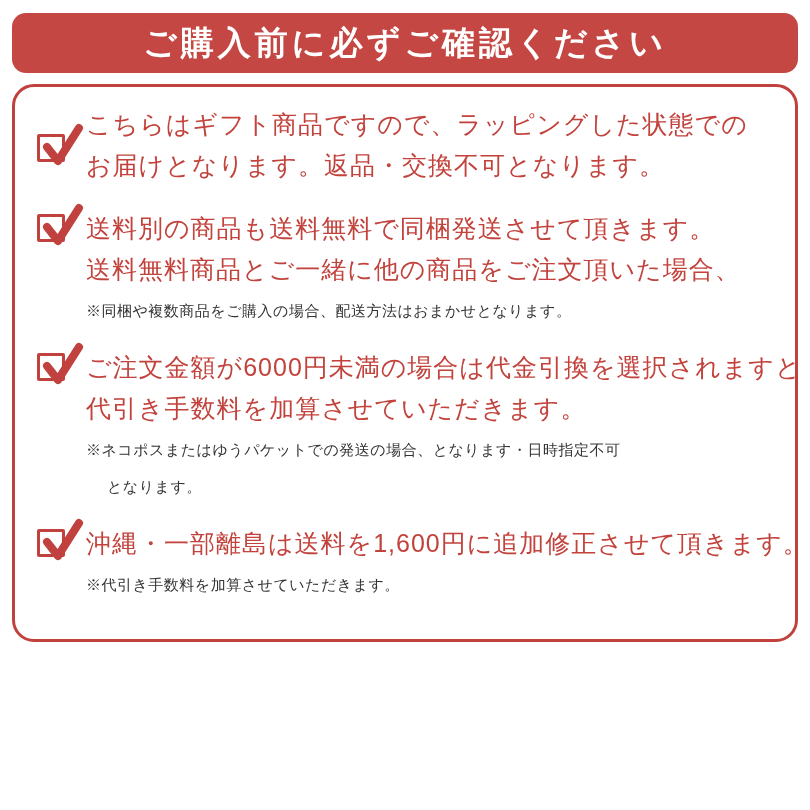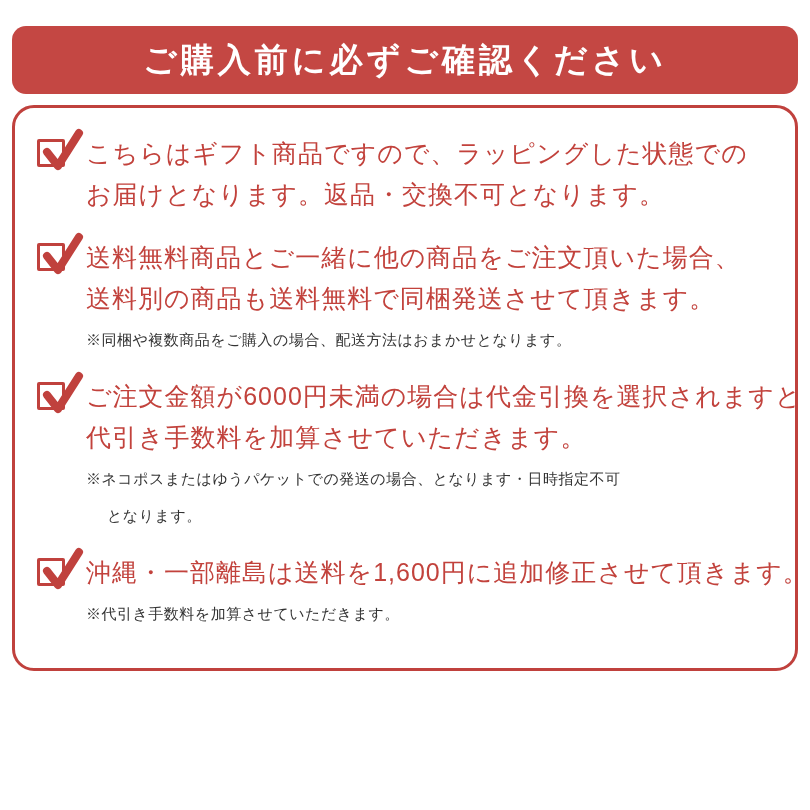--- a/index.html
+++ b/index.html
@@ -6,22 +6,22 @@
   html, body {
     width: 810px; height: 810px;
     background: #ffffff;
     overflow: hidden;
     font-family: "Liberation Sans", sans-serif;
   }
   .page { width: 810px; height: 810px; background: #ffffff; }
 
   
   .banner {
-    margin: 26px 12px 0 12px;
-    height: 68px;
+    margin: 13px 12px 0 12px;
+    height: 60px;
     background: #c44743;
     border-radius: 14px;
     display: flex;
     align-items: center;
     justify-content: center;
   }
   .banner .banner-title {
     color: #ffffff;
     font-size: 33px;
     font-weight: bold;
@@ -33,21 +33,21 @@
   .box {
     margin: 11px 12px 0 12px;
     border: 3px solid #c0413d;
     border-radius: 22px;
     background: #ffffff;
     padding: 17px 10px 40px 22px;
   }
 
   
   .item { display: flex; align-items: flex-start; margin-top: 22px; }
-  .item:first-child { margin-top: 8px; }
+  .item:first-child { margin-top: 0; align-items: center; }
 
   .cb {
     position: relative;
     flex: 0 0 28px;
     width: 28px; height: 28px;
     border: 3px solid #c0413d;
     border-radius: 2px;
     margin-top: 6px;
   }
   .cb svg {
@@ -105,22 +105,22 @@
       </div>
     </div>
 
     <div class="item">
       <span class="cb">
         <svg viewBox="0 0 44 44" aria-hidden="true">
           <path d="M7 24 L18 38 L39 5"></path>
         </svg>
       </span>
       <div class="item-text">
+        <div class="line">送料別の商品も送料無料で同梱発送させて頂きます。</div>
         <div class="line">送料無料商品とご一緒に他の商品をご注文頂いた場合、</div>
-        <div class="line">送料別の商品も送料無料で同梱発送させて頂きます。</div>
         <div class="note">※同梱や複数商品をご購入の場合、配送方法はおまかせとなります。</div>
       </div>
     </div>
 
     <div class="item">
       <span class="cb">
         <svg viewBox="0 0 44 44" aria-hidden="true">
           <path d="M7 24 L18 38 L39 5"></path>
         </svg>
       </span>

